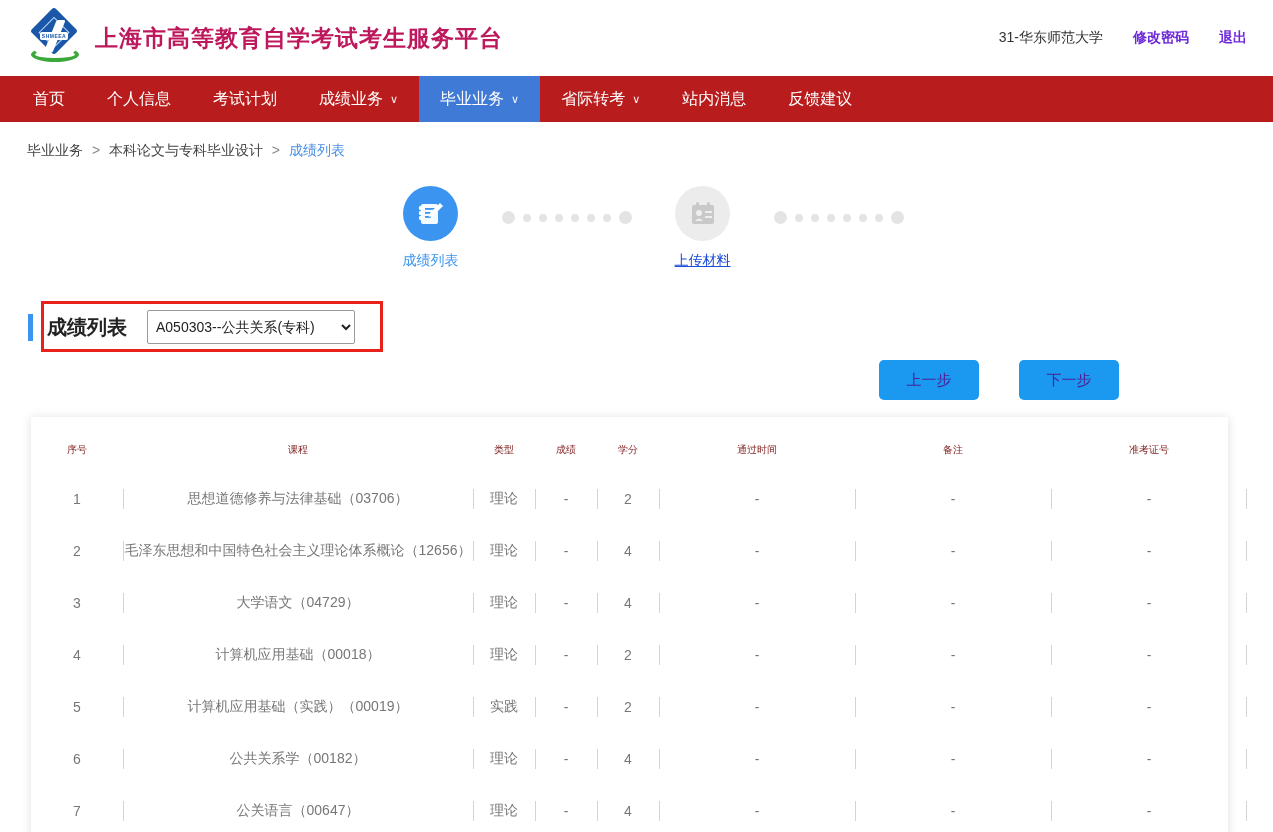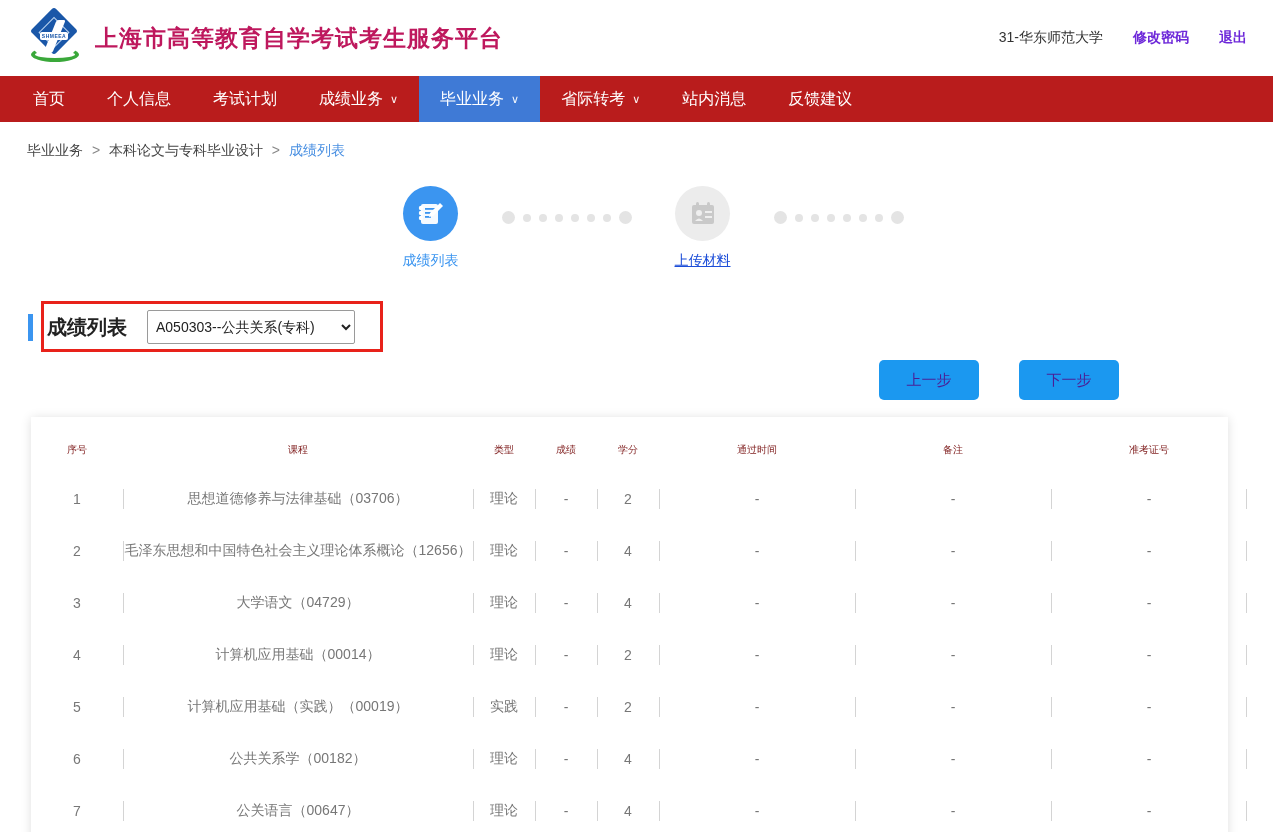--- a/index.html
+++ b/index.html
@@ -338,21 +338,21 @@
         <td class="divider">大学语文（04729）</td>
         <td class="divider">理论</td>
         <td class="divider">-</td>
         <td class="divider">4</td>
         <td class="divider">-</td>
         <td class="divider">-</td>
         <td class="divider endline">-</td>
       </tr>
       <tr>
         <td>4</td>
-        <td class="divider">计算机应用基础（00014）</td>
+        <td class="divider">计算机应用基础（00018）</td>
         <td class="divider">理论</td>
         <td class="divider">-</td>
         <td class="divider">2</td>
         <td class="divider">-</td>
         <td class="divider">-</td>
         <td class="divider endline">-</td>
       </tr>
       <tr>
         <td>5</td>
         <td class="divider">计算机应用基础（实践）（00019）</td>

